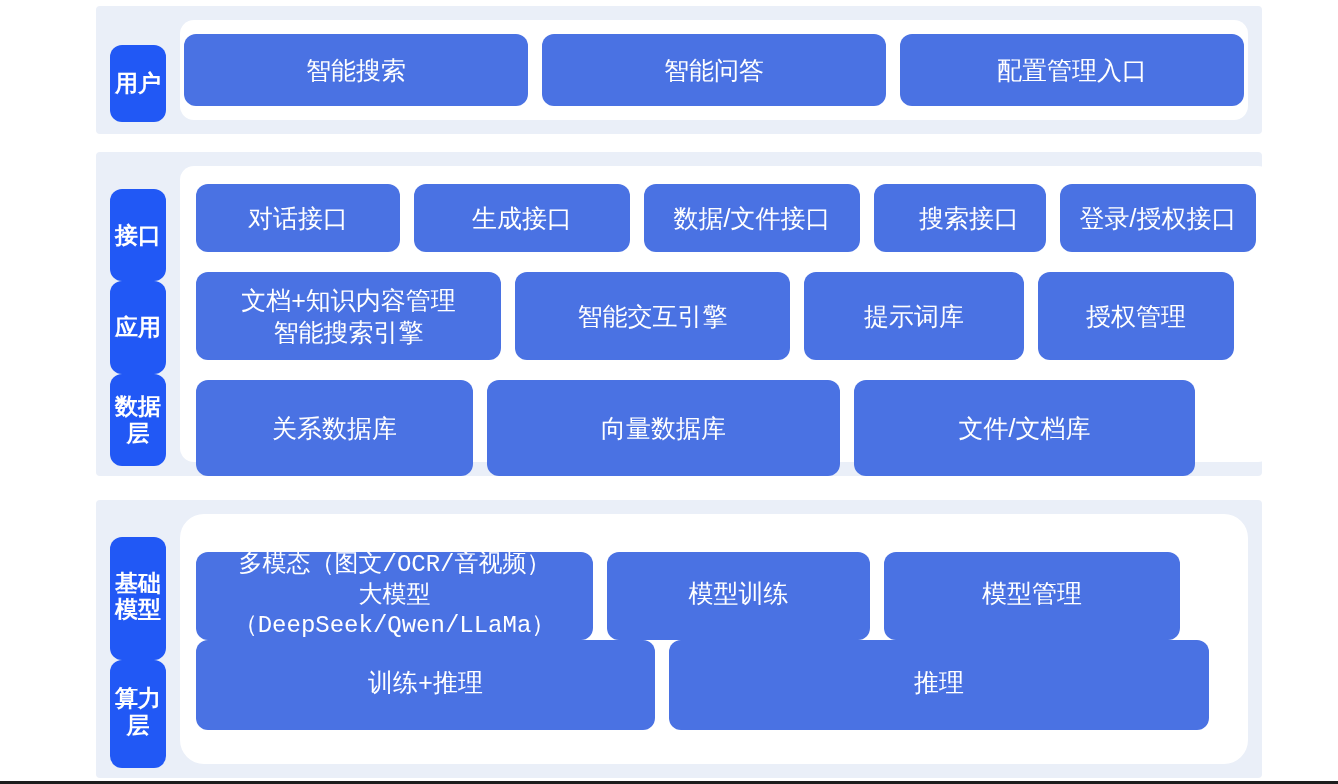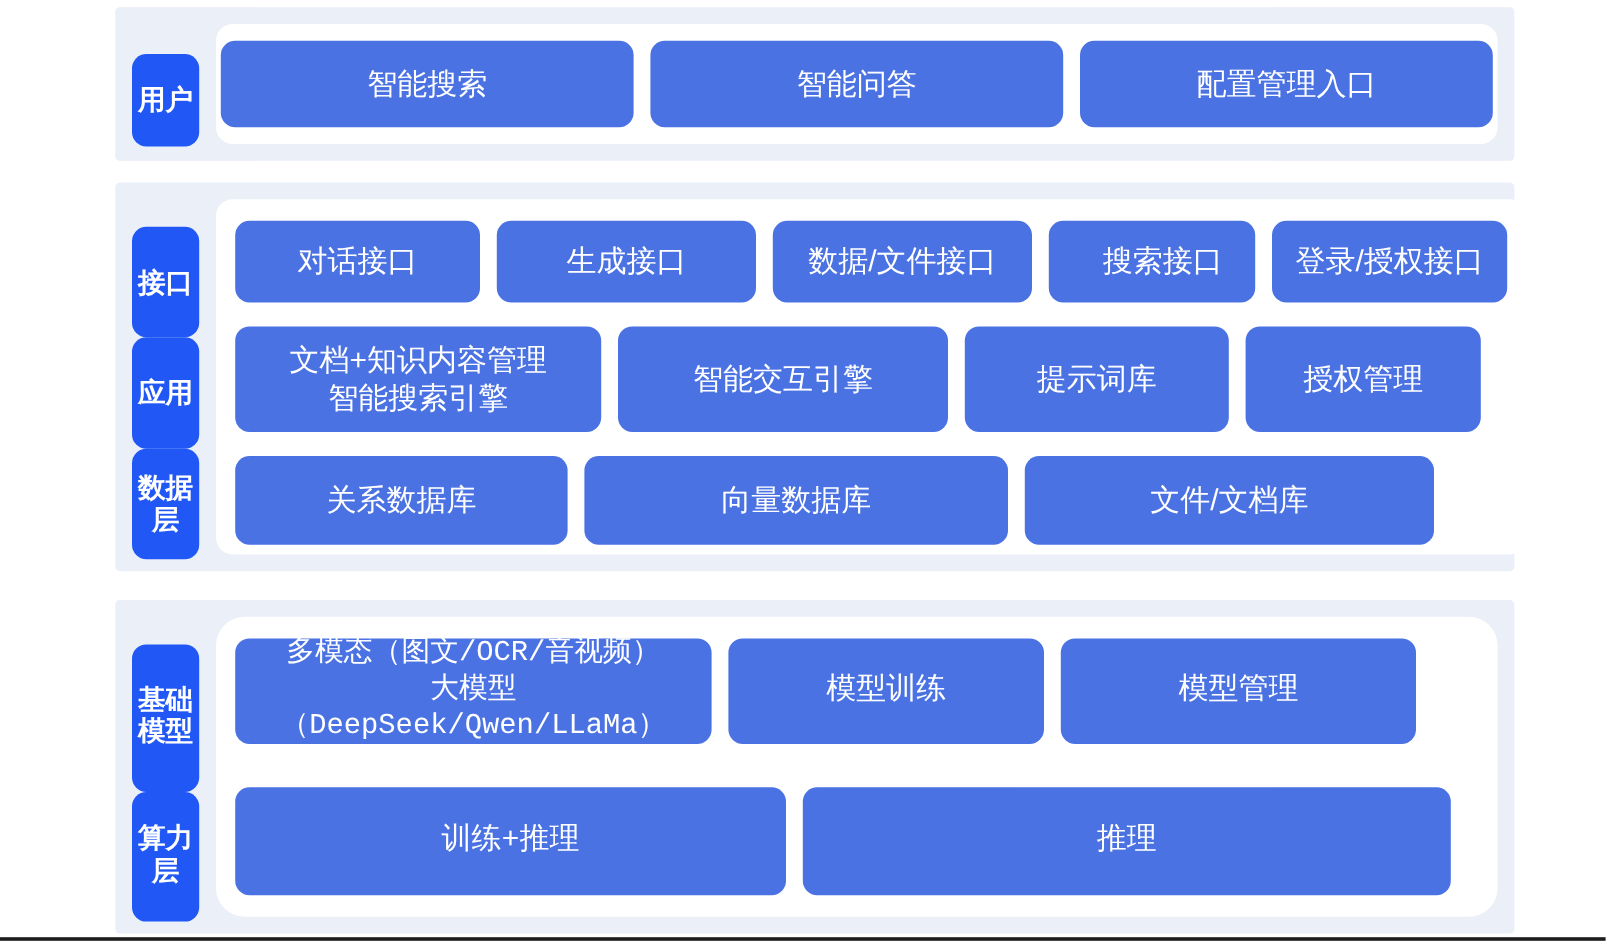--- a/index.html
+++ b/index.html
@@ -94,21 +94,21 @@
     flex: 1 1 auto;
     margin: 12px 14px 12px 0;
     box-sizing: border-box;
     display: flex;
     flex-direction: column;
     justify-content: center;
     padding: 0 4px;
   }
   .band-1 .panel { margin: 14px 14px 14px 0; }
   .band-2 .panel { margin: 14px 14px 14px 0; justify-content: space-between; padding: 18px 16px; gap: 20px; }
-  .band-3 .panel { margin: 14px 14px 14px 0; justify-content: space-between; padding: 18px 16px; border-radius: 24px; }
+  .band-3 .panel { margin: 14px 14px 14px 0; justify-content: flex-end; padding: 34px 16px; border-radius: 24px; }
 
   
   .row {
     display: flex;
     flex-direction: row;
     gap: 14px;
     width: 100%;
   }
 
   .box {
@@ -125,21 +125,21 @@
     padding: 6px 10px;
     white-space: pre-line;
   }
 
   
   .row-user .box { height: 72px; flex: 1 1 0; }
 
   
   .row-api   .box { height: 68px; }
   .row-app   .box { height: 88px; }
-  .row-data  .box { height: 74px; }
+  .row-data  .box { height: 96px; }
 
   .row-api   { margin-bottom: 0; }
 
   
   .w-api-0 { flex: 0 0 204px; }
   .w-api-1 { flex: 0 0 216px; }
   .w-api-2 { flex: 0 0 216px; }
   .w-api-3 { flex: 0 0 172px; padding-left: 28px; }
   .w-api-4 { flex: 0 0 196px; }
 

